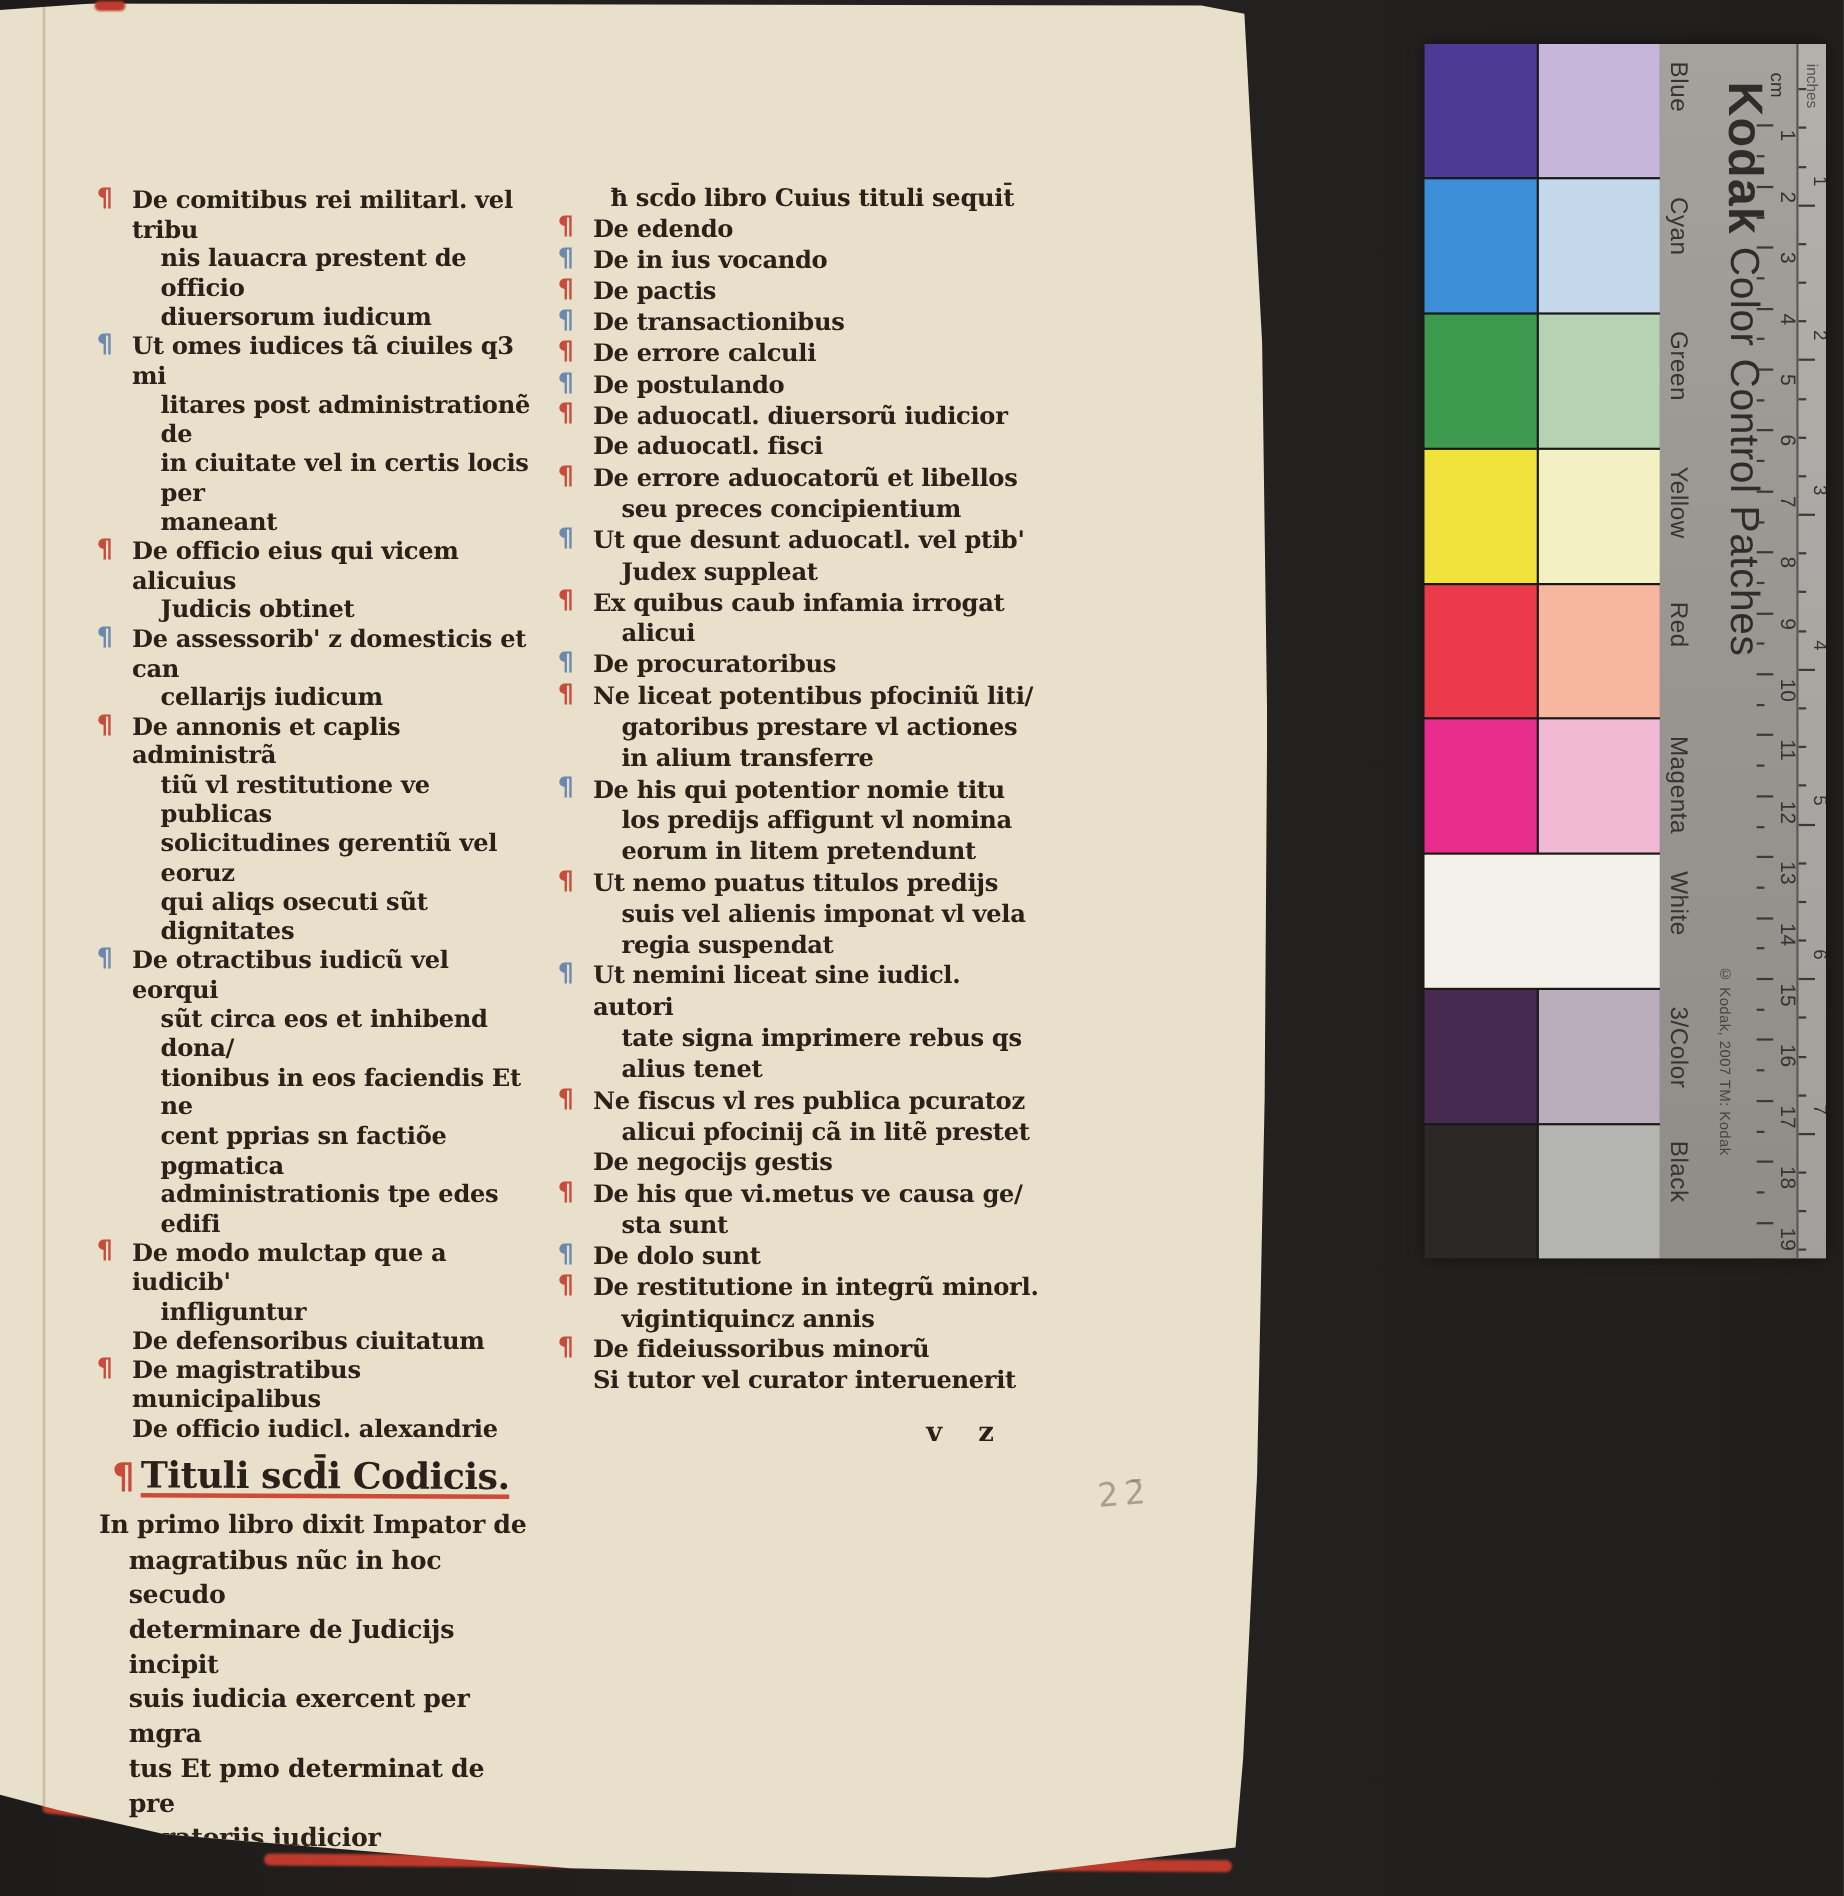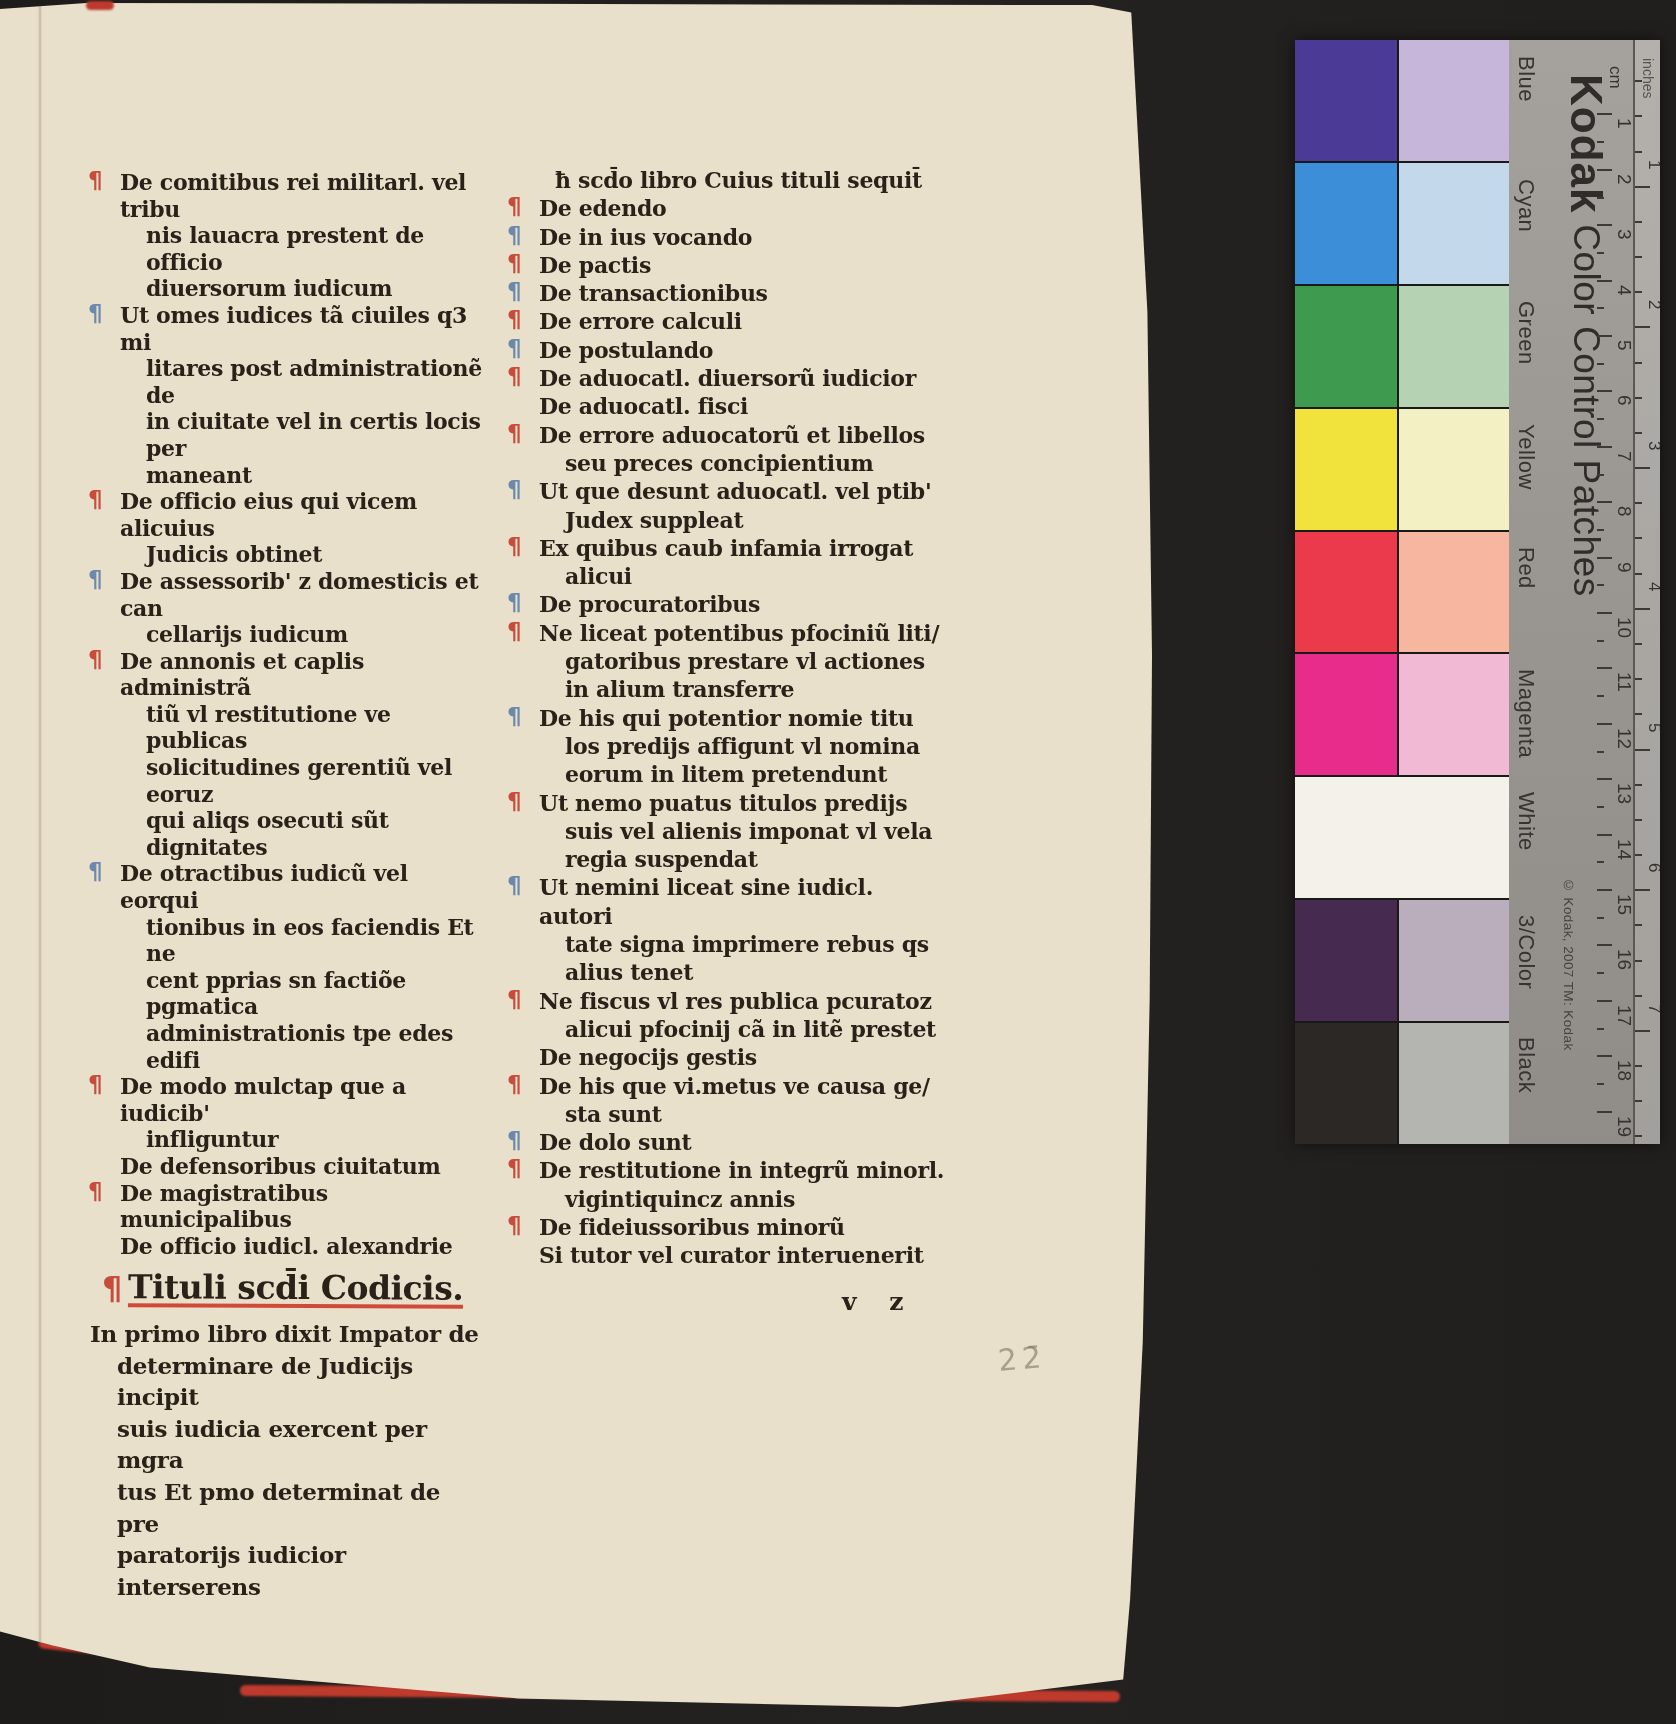--- a/index.html
+++ b/index.html
@@ -116,20 +116,21 @@
           <div class="entry">
             <span class="pilcrow p-red">¶</span>
             <div class="l0">De annonis et caplis administrã</div>
             <div class="lc">tiũ vl restitutione ve publicas</div>
             <div class="lc">solicitudines gerentiũ vel eoruz</div>
             <div class="lc">qui aliqs osecuti sũt dignitates</div>
           </div>
           <div class="entry">
             <span class="pilcrow p-blue">¶</span>
             <div class="l0">De otractibus iudicũ vel eorqui</div>
+            <div class="lc">sũt circa eos et inhibend dona/</div>
             <div class="lc">tionibus in eos faciendis Et ne</div>
             <div class="lc">cent pprias sn factiõe pgmatica</div>
             <div class="lc">administrationis tpe edes edifi</div>
           </div>
           <div class="entry">
             <span class="pilcrow p-red">¶</span>
             <div class="l0">De modo mulctap que a iudicib'</div>
             <div class="lc">infliguntur</div>
           </div>
           <div class="entry">
@@ -141,20 +142,21 @@
           </div>
           <div class="entry">
             <div class="l0">De officio iudicl. alexandrie</div>
           </div>
         </div>
       <div class="heading-block">
         <span class="h-pil">¶</span><span class="h-text">Tituli scd̄i Codicis.</span>
       </div>
       <div id="left-paragraph" class="paragraph">
           <div class="l0">In primo libro dixit Impator de</div>
+          <div class="lc">magratibus nũc in hoc secudo</div>
           <div class="lc">determinare de Judicijs incipit</div>
           <div class="lc">suis iudicia exercent per mgra</div>
           <div class="lc">tus Et pmo determinat de pre</div>
           <div class="lc">paratorijs iudicior interserens</div>
         </div>
     </div>
 
     <div class="col col-right">
       <div class="first-line">ħ scd̄o libro Cuius tituli sequit̄</div>
       <div id="right-entries">

